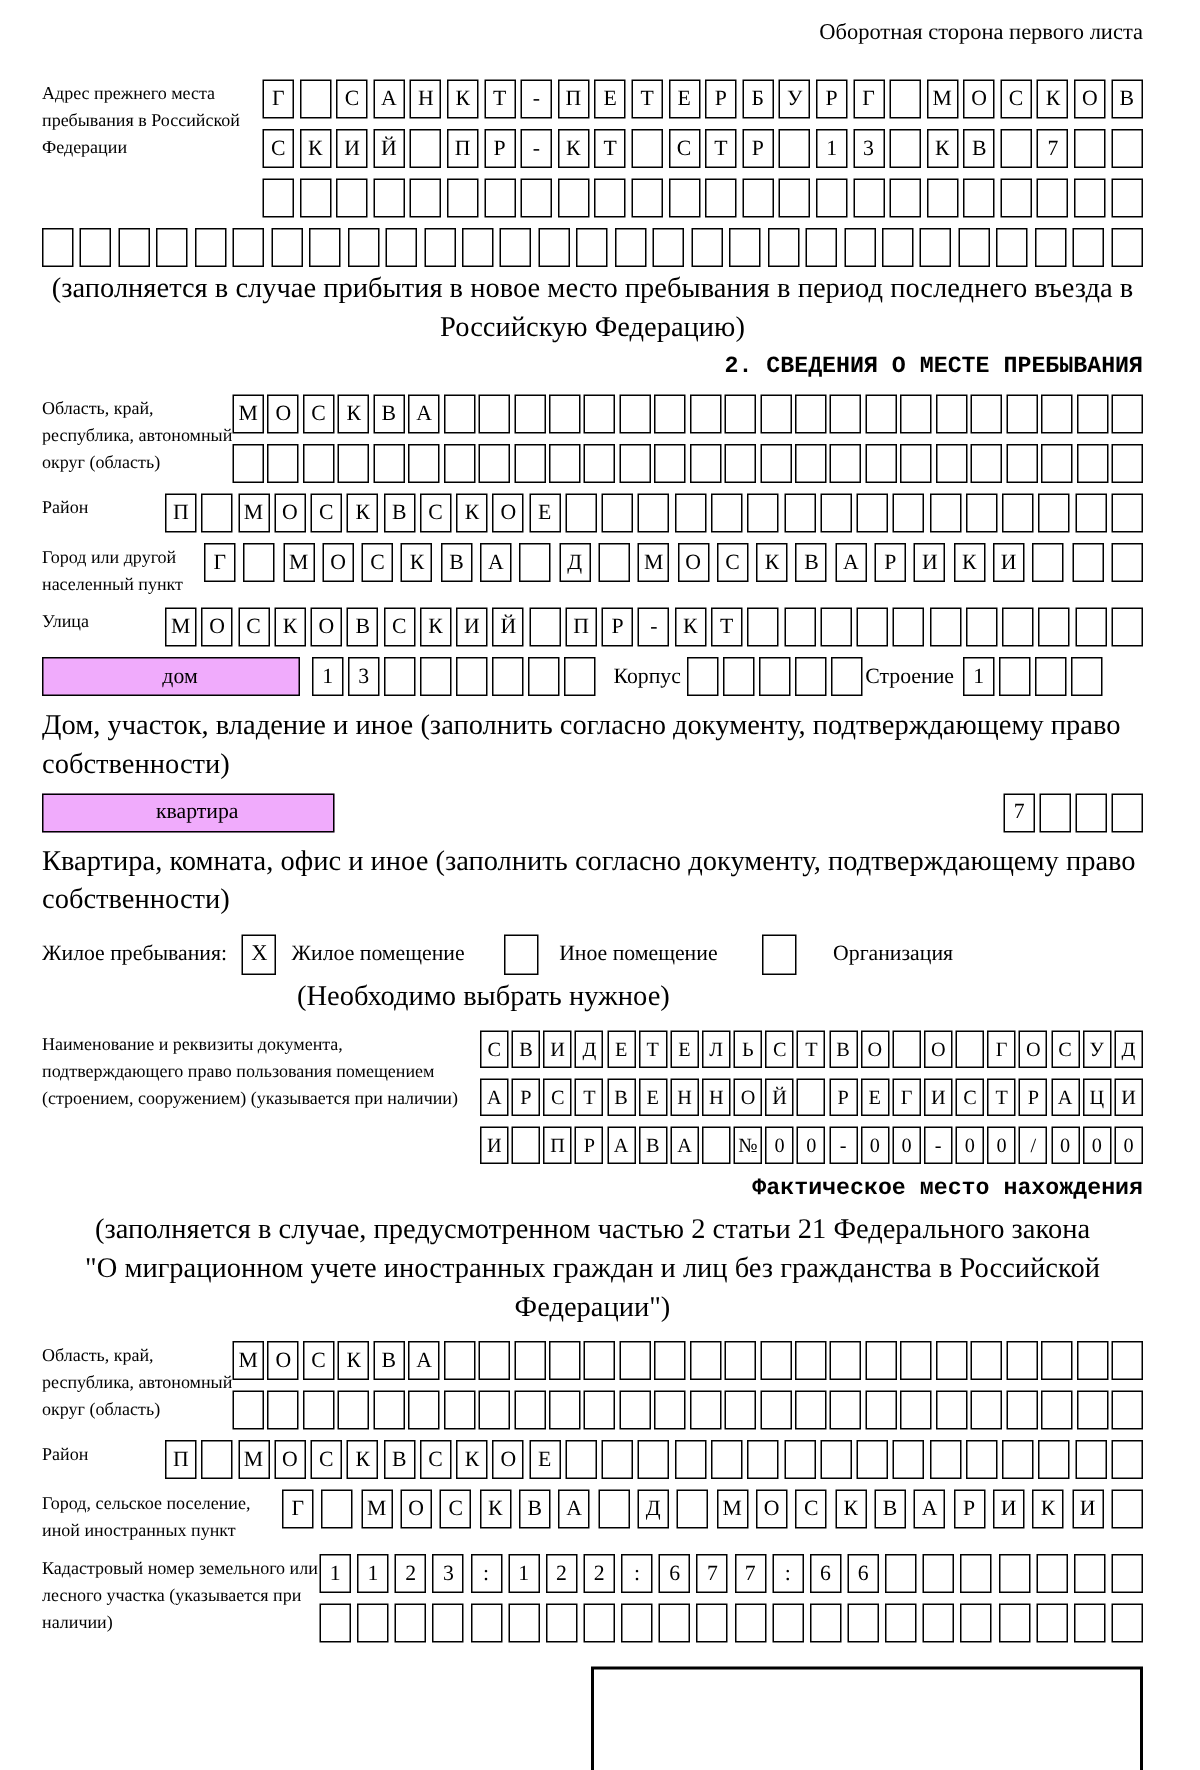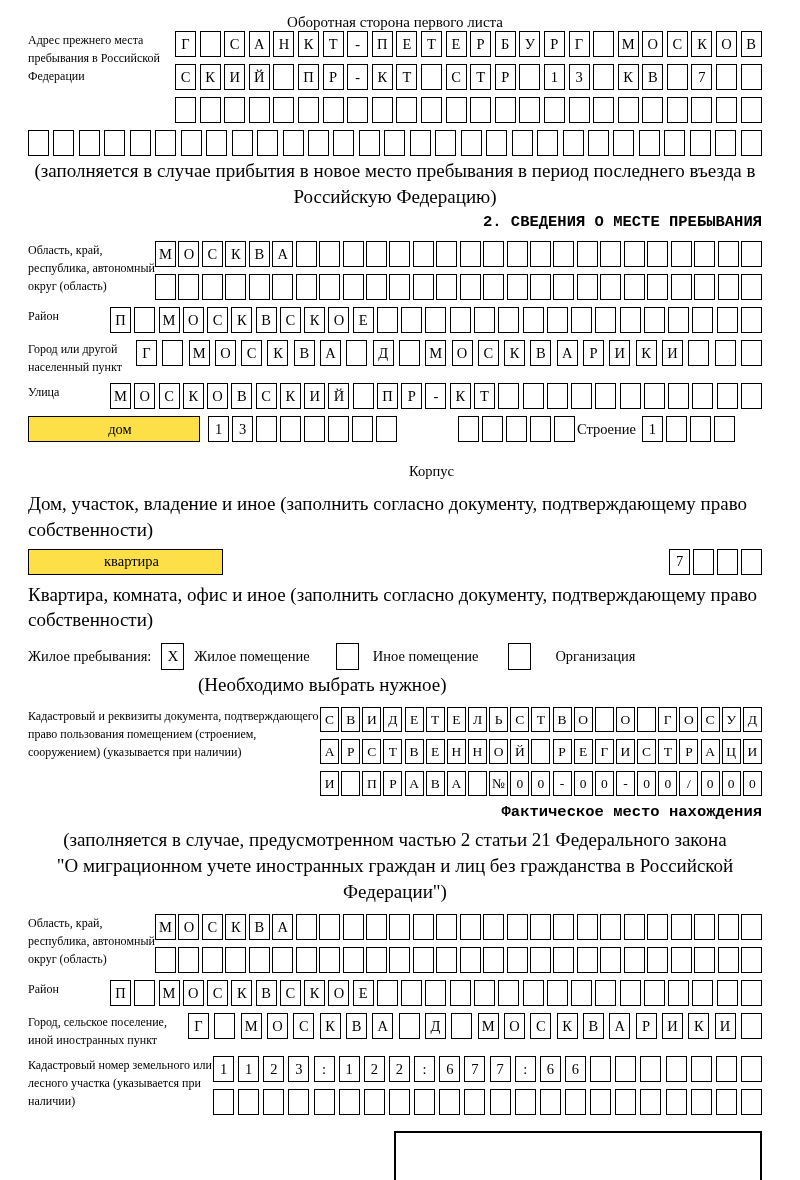--- a/index.html
+++ b/index.html
@@ -1,20 +1,20 @@
 <!DOCTYPE html>
 <html><head>
 <meta charset="utf-8">
 <style>
   html,body{margin:0;padding:0;background:#fff;color:#000;}
   body{width:800px;height:1180px;overflow:hidden;
        font-family:"Liberation Serif","DejaVu Serif",serif;}
   .page{padding:14px 38px 0 28px;box-sizing:border-box;width:800px;}
 
-  .hdr-note{text-align:center;font-size:15px;}
+  .hdr-note{text-align:right;font-size:15px;margin-bottom:22px;}
 
   .row{display:flex;align-items:flex-start;margin-bottom:7px;}
   .lbl{font-size:12px;line-height:1.5;flex:none;}
   .cellrows{display:flex;flex-direction:column;gap:7px;flex:1;min-width:0;}
   .cells{display:flex;justify-content:space-between;flex:1;min-width:0;}
   .cells .cell{flex:none;}
   .cell{width:21px;height:26px;border:1.6px solid #000;box-sizing:border-box;
         display:inline-flex;align-items:center;justify-content:center;
         font-size:14.5px;line-height:1;background:#fff;}
   .cells-tight{display:flex;gap:3px;flex:none;}
@@ -23,21 +23,21 @@
 
   .caption{font-size:19px;line-height:1.35;}
   .caption-center{text-align:center;}
   .sec-title{font-weight:bold;font-size:15.5px;text-align:right;margin:4px 0 10px 0;font-family:Liberation Mono, monospace;}
 
   .w147{width:147px;} .w127{width:127px;} .w82{width:82px;} .w108{width:108px;}
   .w292{width:292px;} .w185{width:185px;} .w160{width:160px;}
 
   .namedbox{height:26px;border:1.6px solid #000;box-sizing:border-box;
             display:flex;align-items:center;justify-content:center;
-            font-size:14.5px;flex:none;background:#fde047;padding-left:12px;}
+            font-size:14.5px;flex:none;background:#f0abfc;padding-left:12px;}
   .inline-lbl{font-size:14.5px;line-height:26px;flex:none;}
 
   .chk{width:23px;height:27px;border:1.7px solid #000;box-sizing:border-box;
        display:inline-flex;align-items:center;justify-content:center;
        font-size:15px;flex:none;background:#fff;}
 
   .stay-row{display:flex;align-items:center;margin:10px 0 2px 0;}
   .stay-opt-lbl{font-size:14.5px;}
 
   .mark-wrap{margin-left:auto;width:368px;margin-top:16px;}
@@ -334,21 +334,21 @@
     <div class="cells-tight" style="margin-left:8px;">
         <span class="cell">1</span>
         <span class="cell">3</span>
         <span class="cell"></span>
         <span class="cell"></span>
         <span class="cell"></span>
         <span class="cell"></span>
         <span class="cell"></span>
         <span class="cell"></span>
       </div>
-    <div class="inline-lbl" style="margin-left:12px;margin-right:4px;margin-top:42px;">Корпус</div>
+    <div class="inline-lbl" style="margin-left:12px;margin-right:4px;">Корпус</div>
     <div class="cells-tight">
         <span class="cell"></span>
         <span class="cell"></span>
         <span class="cell"></span>
         <span class="cell"></span>
         <span class="cell"></span>
       </div>
     <div class="inline-lbl" style="margin-left:2px;margin-right:6px;">Строение</div>
     <div class="cells-tight">
         <span class="cell">1</span>
@@ -375,21 +375,21 @@
     <span class="chk" style="margin:0 10px 0 10px;">X</span>
     <span class="stay-opt-lbl">Жилое помещение</span>
     <span class="chk" style="margin:0 14px 0 26px;"></span>
     <span class="stay-opt-lbl">Иное помещение</span>
     <span class="chk" style="margin:0 24px 0 30px;"></span>
     <span class="stay-opt-lbl">Организация</span>
   </div>
   <div class="caption" style="margin:0 0 10px 170px;">(Необходимо выбрать нужное)</div>
 
   <div class="row">
-    <div class="lbl w292">Кадастровый и реквизиты документа, подтверждающего право пользования помещением (строением, сооружением) (указывается при наличии)</div>
+    <div class="lbl w292">Наименование и реквизиты документа, подтверждающего право пользования помещением (строением, сооружением) (указывается при наличии)</div>
     <div class="cellrows">
       <div class="cells-doc">
           <span class="cell">С</span>
           <span class="cell">В</span>
           <span class="cell">И</span>
           <span class="cell">Д</span>
           <span class="cell">Е</span>
           <span class="cell">Т</span>
           <span class="cell">Е</span>
           <span class="cell">Л</span>

